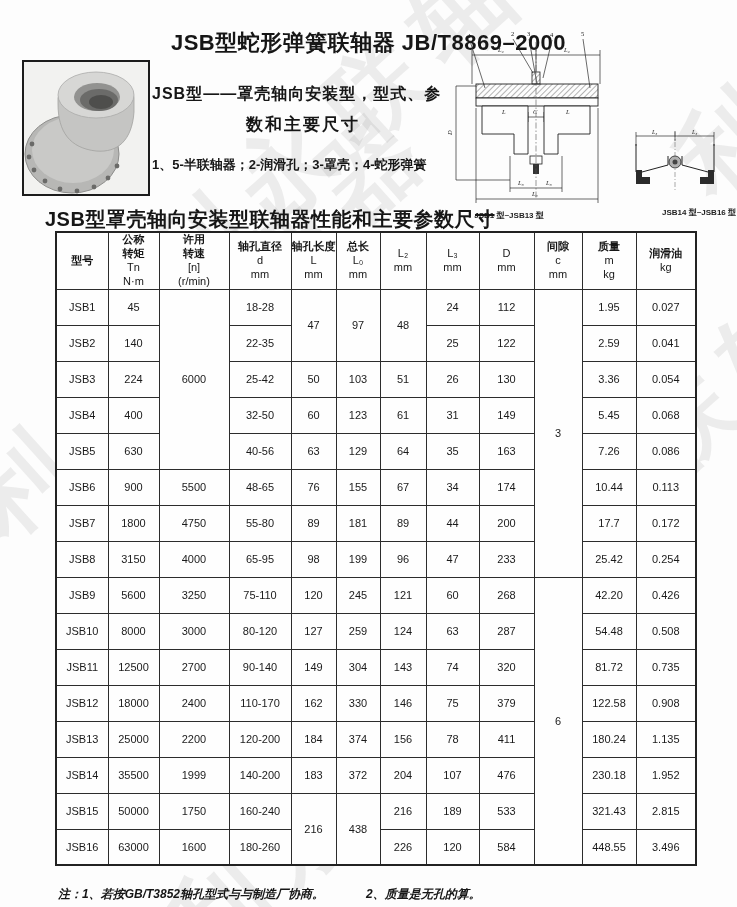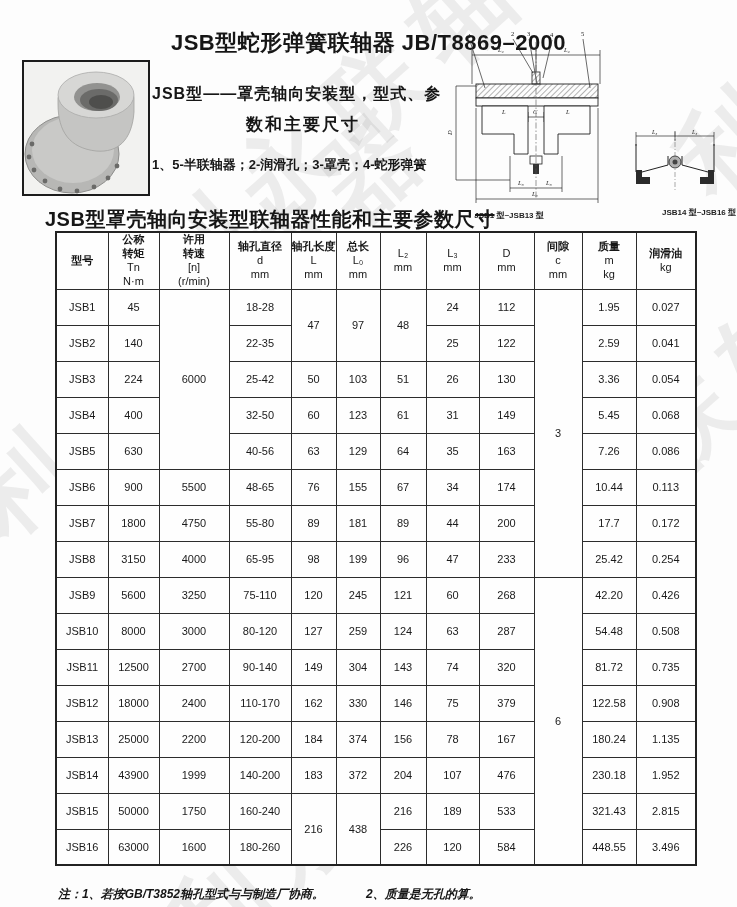--- a/index.html
+++ b/index.html
@@ -422,27 +422,27 @@
             </tr>
             <tr>
               <td>JSB13</td>
               <td>25000</td>
               <td>2200</td>
               <td>120-200</td>
               <td>184</td>
               <td>374</td>
               <td>156</td>
               <td>78</td>
-              <td>167</td>
+              <td>411</td>
               <td>180.24</td>
               <td>1.135</td>
             </tr>
             <tr>
               <td>JSB14</td>
-              <td>43900</td>
+              <td>35500</td>
               <td>1999</td>
               <td>140-200</td>
               <td>183</td>
               <td>372</td>
               <td>204</td>
               <td>107</td>
               <td>476</td>
               <td>230.18</td>
               <td>1.952</td>
             </tr>

